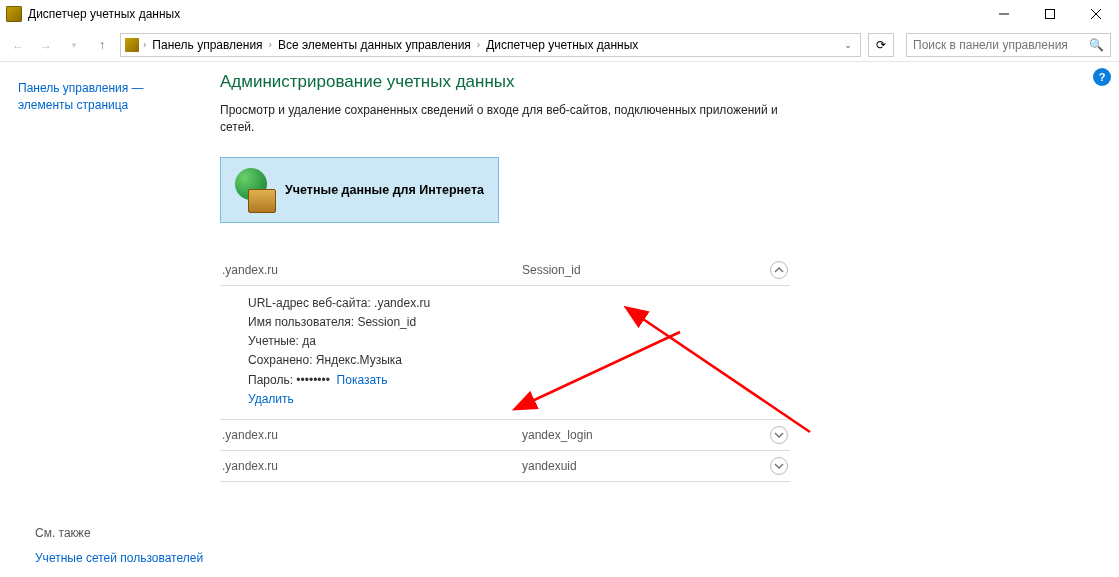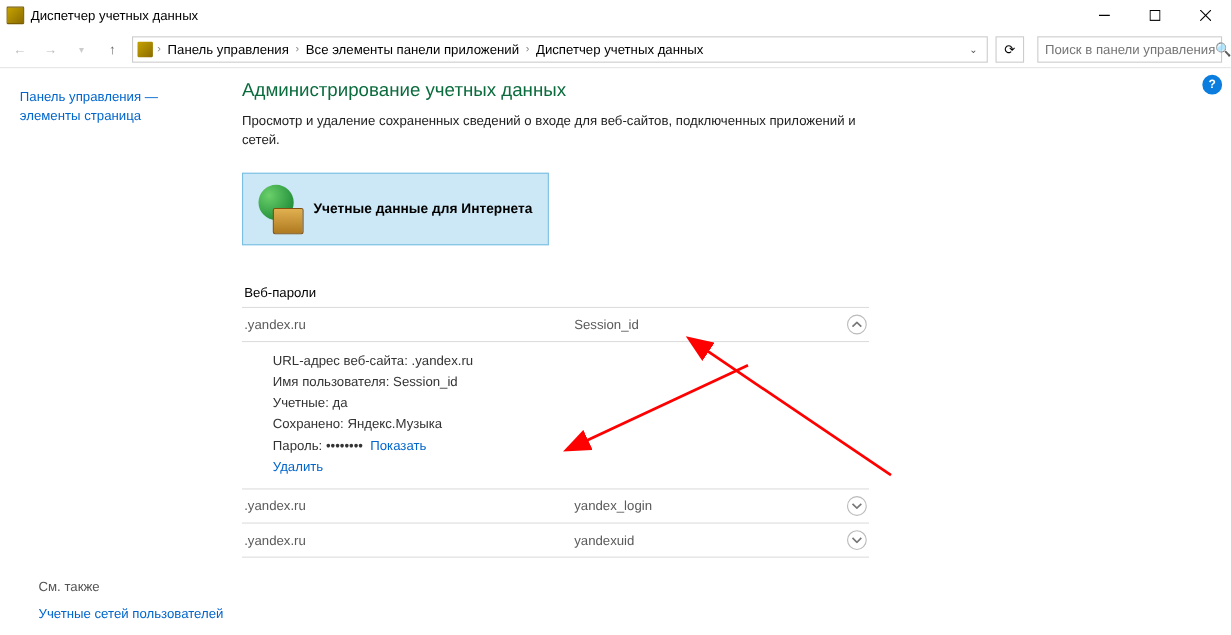--- a/index.html
+++ b/index.html
@@ -16,21 +16,21 @@
     .nav-arrow { width: 20px; height: 20px; display: flex; align-items: center; justify-content: center; color: #bbb; }
     .nav-up { color: #666; }
     .addr-bar { flex: 1; display: flex; align-items: center; border: 1px solid #ccc; height: 24px; padding-left: 2px; }
     .addr-icon { width: 18px; height: 18px; display: flex; align-items: center; justify-content: center; background: #fff; }
     .addr-icon-inner { width: 14px; height: 14px; background: linear-gradient(135deg, #c5a200, #8b6b00); border-radius: 1px; }
     .bc-item { padding: 0 4px; font-size: 12px; }
     .bc-sep { color: #888; padding: 0 2px; font-size: 10px; }
     .addr-spacer { flex: 1; }
     .addr-btn { width: 24px; height: 22px; display: flex; align-items: center; justify-content: center; color: #555; }
     .refresh-btn { width: 26px; height: 24px; display: flex; align-items: center; justify-content: center; border: 1px solid #ccc; margin-left: -1px; }
-    .search-box { width: 168px; height: 24px; border: 1px solid #ccc; display: flex; align-items: center; padding: 0 6px; margin-left: 4px; }
+    .search-box { width: 205px; height: 24px; border: 1px solid #ccc; display: flex; align-items: center; padding: 0 6px; margin-left: 4px; }
     .search-box input { border: none; outline: none; flex: 1; font-size: 12px; color: #888; }
     
     .body-area { display: flex; position: relative; height: calc(577px - 62px); }
     .sidebar { width: 210px; padding: 18px 18px 0 18px; }
     .side-link { color: #0066cc; font-size: 12px; line-height: 1.45; cursor: pointer; display: block; }
     .side-footer { position: absolute; bottom: 10px; left: 35px; }
     .side-footer-hdr { color: #555; font-size: 12px; margin-bottom: 10px; }
     
     .main { flex: 1; padding: 10px 32px 0 10px; position: relative; }
     .help-btn { position: absolute; top: 6px; right: 8px; width: 18px; height: 18px; border-radius: 50%; background: #0a7dde; color: #fff; font-size: 11px; font-weight: bold; display: flex; align-items: center; justify-content: center; }
@@ -95,21 +95,21 @@
   <div class="nav-arrow">→</div>
   <div class="nav-arrow" style="color:#ccc;font-size:9px">▾</div>
   <div class="nav-arrow nav-up">↑</div>
   <div class="addr-bar">
     <div class="addr-icon">
         <div class="addr-icon-inner"></div>
       </div>
     <span class="bc-sep">›</span>
     <span class="bc-item">Панель управления</span>
     <span class="bc-sep">›</span>
-    <span class="bc-item">Все элементы панели приложений</span>
+    <span class="bc-item">Все элементы данных управления</span>
     <span class="bc-sep">›</span>
     <span class="bc-item">Диспетчер учетных данных</span>
     <div class="addr-spacer"></div>
     <div class="addr-btn" style="font-size:9px">⌄</div>
   </div>
   <div class="refresh-btn">⟳</div>
   <div class="search-box">
     <input placeholder="Поиск в панели управления" style="">
     <span style="color:#888">🔍</span>
   </div>
@@ -132,21 +132,20 @@
     <div class="tiles">
       <div class="tile active">
         <div class="tile-icon">
             <div class="globe"></div>
             <div class="safe"></div>
           </div>
         <span class="tile-label">Учетные данные для Интернета</span>
       </div>
     </div>
 
-    <div class="section-hdr">Веб-пароли</div>
 
     <div class="cred-row">
       <span class="cred-site">.yandex.ru</span>
       <span class="cred-user">Session_id</span>
       <span class="chev">
           <svg width="10" height="6">
             <polyline points="1,5 5,1 9,5"></polyline>
           </svg>
         </span>
     </div>

